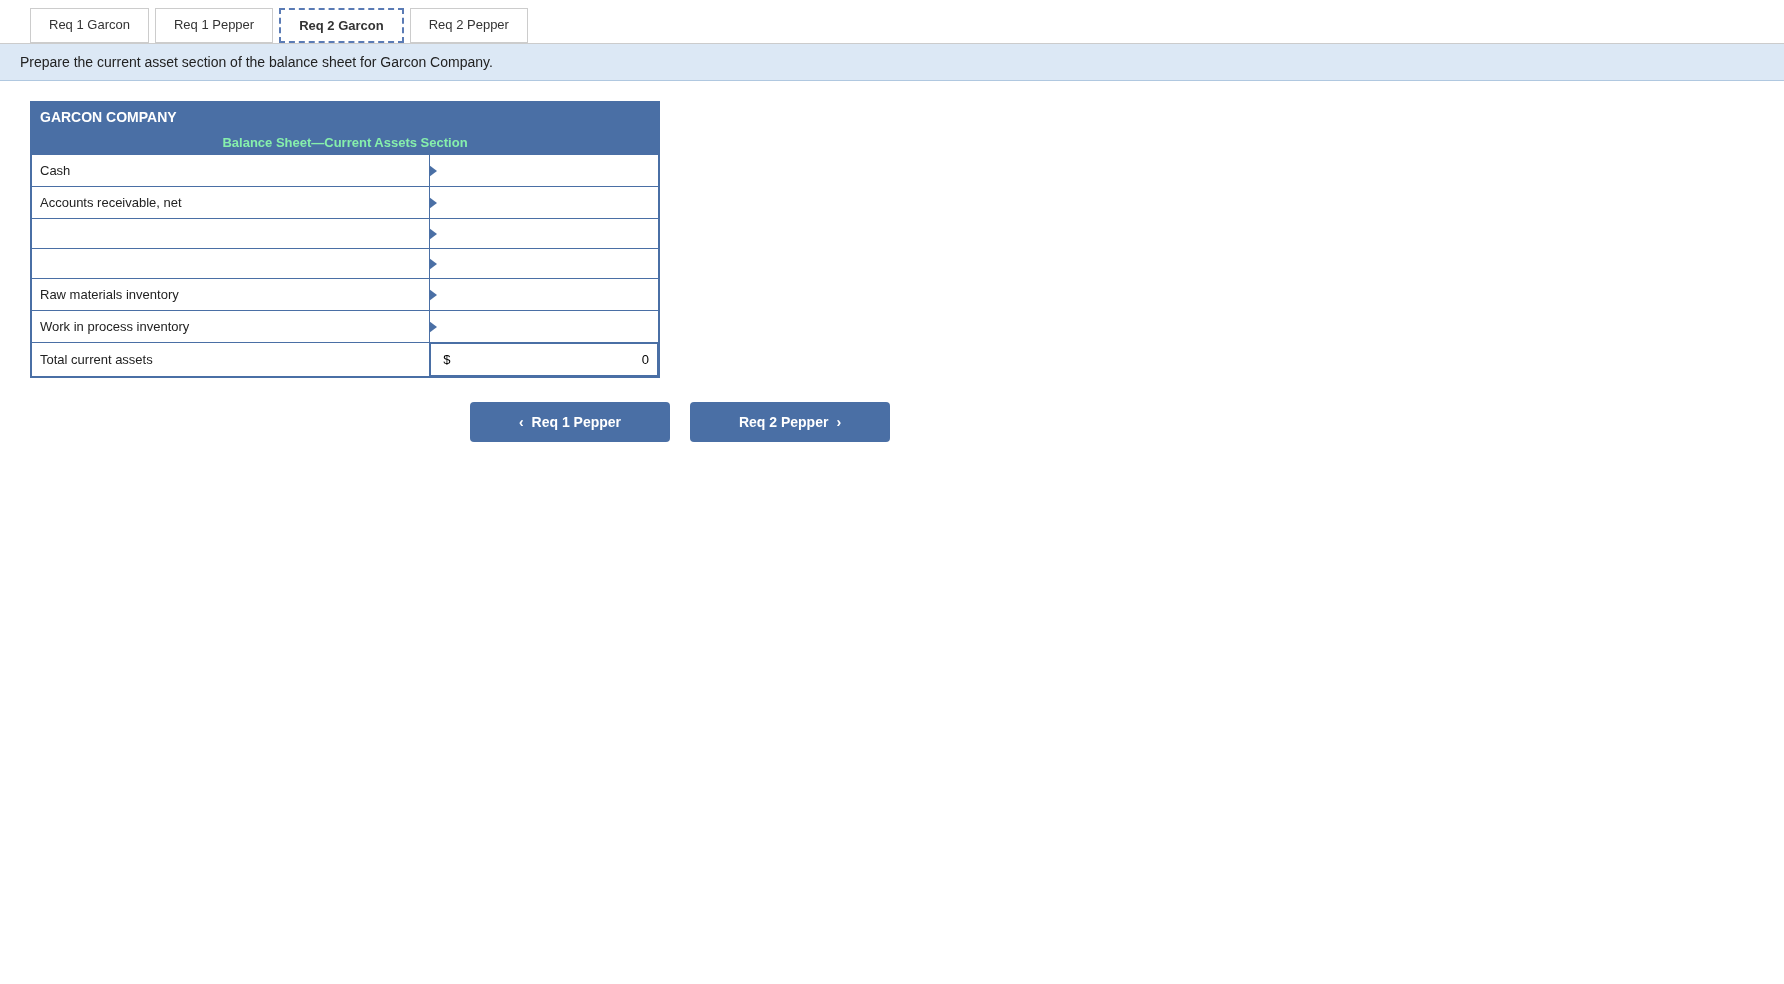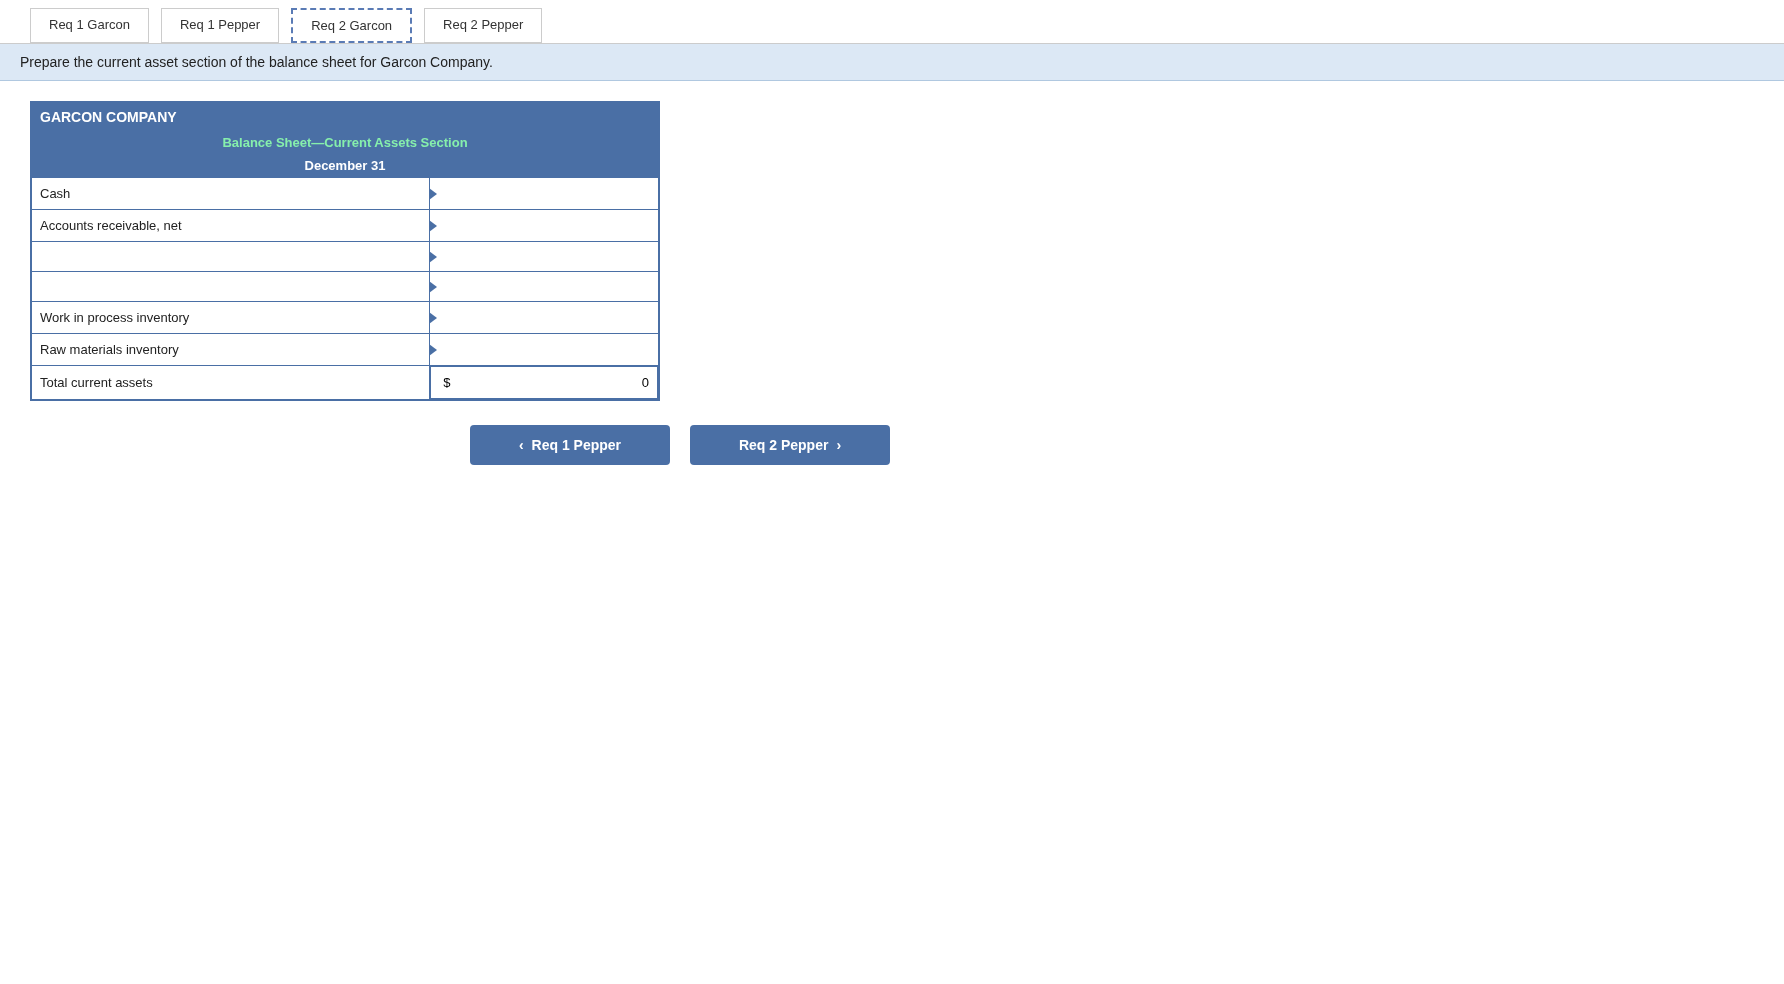--- a/index.html
+++ b/index.html
@@ -28,32 +28,32 @@
       display: flex;
       flex-direction: row;
       border-bottom: 1px solid #cccccc;
       padding: 8px 0 0 30px;
       background: #ffffff;
     }
 
     .tab {
       padding: 8px 18px;
       border: 1px solid #cccccc;
-      margin-right: 12px;
+      margin-right: 6px;
       cursor: pointer;
       background: #ffffff;
       font-size: 13px;
       color: #333;
       white-space: nowrap;
     }
 
     .tab.active {
       border: 2px dashed #5a7bb5;
       background: #ffffff;
-      font-weight: normal;
+      font-weight: bold;
     }
 
     .tab:first-child {
       border-right: 1px solid #cccccc;
     }
 
     
     .instruction-bar {
       background: #dce8f5;
       padding: 10px 20px;
@@ -230,23 +230,20 @@
 
     <div class="balance-sheet-wrapper">
       <table class="balance-sheet-table">
         <thead>
           <tr class="header-row">
             <td colspan="2">GARCON COMPANY</td>
           </tr>
           <tr class="subheader-row">
             <td colspan="2">Balance Sheet—Current Assets Section</td>
           </tr>
-          <tr class="date-row">
-            <td colspan="2">December 31</td>
-          </tr>
         </thead>
         <tbody>
 
           <tr class="data-row">
             <td class="label-cell">
               <span>Cash</span>
             </td>
             <td class="value-cell">
               <span class="arrow-indicator"></span>
               <input class="input-field" type="text" value="" style="">
@@ -279,31 +276,31 @@
               <input class="input-field" type="text" value="" style="padding-left: 2px;">
             </td>
             <td class="value-cell">
               <span class="arrow-indicator"></span>
               <input class="input-field" type="text" value="" style="">
             </td>
           </tr>
 
           <tr class="data-row">
             <td class="label-cell">
+              <span>Raw materials inventory</span>
+            </td>
+            <td class="value-cell">
+              <span class="arrow-indicator"></span>
+              <input class="input-field" type="text" value="" style="">
+            </td>
+          </tr>
+
+          <tr class="data-row">
+            <td class="label-cell">
               <span>Work in process inventory</span>
-            </td>
-            <td class="value-cell">
-              <span class="arrow-indicator"></span>
-              <input class="input-field" type="text" value="" style="">
-            </td>
-          </tr>
-
-          <tr class="data-row">
-            <td class="label-cell">
-              <span>Raw materials inventory</span>
             </td>
             <td class="value-cell">
               <span class="arrow-indicator"></span>
               <input class="input-field" type="text" value="" style="">
             </td>
           </tr>
 
           <tr class="total-row">
             <td class="label-cell">
               <span>Total current assets</span>

